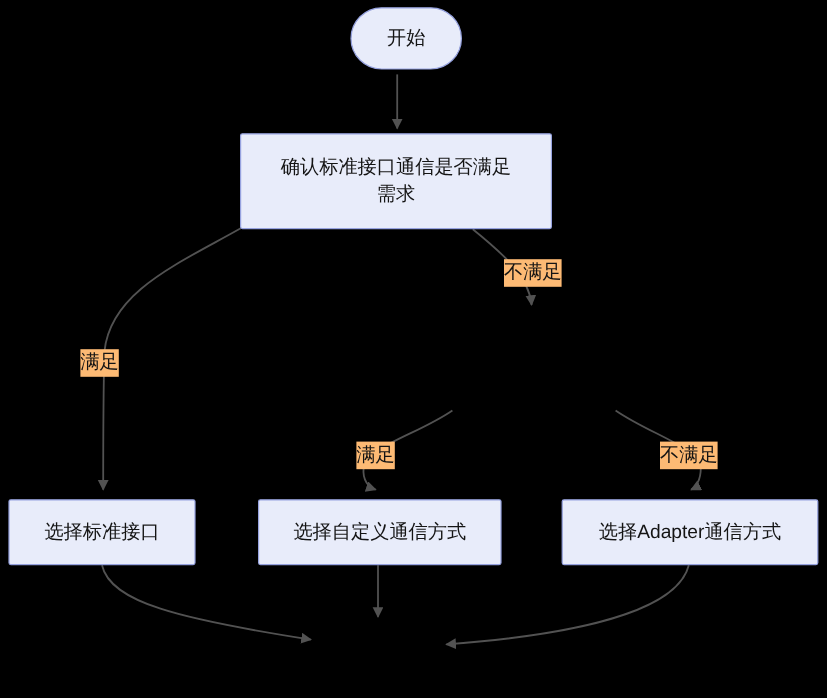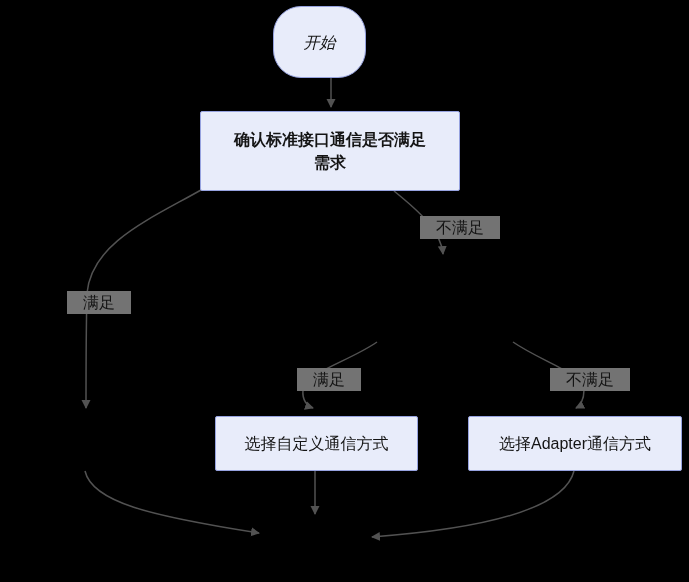--- a/index.html
+++ b/index.html
@@ -45,30 +45,30 @@
     border-radius: 28px;
   }
   .node .node-text {
     white-space: pre-line;
   }
   .node.wrap2 .node-text {
     width: 204px;
   }
   .edge-label {
     position: absolute;
-    background: #737373;
+    background: #fdba74;
     color: #141414;
     font-size: 16px;
     line-height: 21px;
-    padding: 1px 16px;
+    padding: 1px 0;
     white-space: nowrap;
   }
   
-  #node-start          { left: 273px; top:   6px; width:  93px; height: 72px; font-style: italic; }
-  #node-check-standard { left: 200px; top: 111px; width: 260px; height: 80px; font-weight: bold; }
+  #node-start          { left: 292px; top:   6px; width:  93px; height: 52px; }
+  #node-check-standard { left: 200px; top: 111px; width: 260px; height: 80px; }
   #node-check-custom   { left: 314px; top: 262px; width: 263px; height: 80px; }
   #node-select-standard{ left:   7px; top: 416px; width: 156px; height: 55px; }
   #node-select-custom  { left: 215px; top: 416px; width: 203px; height: 55px; }
   #node-select-adapter { left: 468px; top: 416px; width: 214px; height: 55px; }
   #node-end            { left: 270px; top: 518px; width:  94px; height: 55px; }
   
   #edge-label-standard-yes { left:  67px; top: 291px; }
   #edge-label-standard-no  { left: 420px; top: 216px; }
   #edge-label-custom-yes   { left: 297px; top: 368px; }
   #edge-label-custom-no    { left: 550px; top: 368px; }
@@ -102,20 +102,23 @@
   <div class="node stadium" id="node-start">
     <span class="node-text">开始</span>
   </div>
 
   <div class="node wrap2" id="node-check-standard">
     <span class="node-text">确认标准接口通信是否满足
 需求</span>
   </div>
 
 
+  <div class="node" id="node-select-standard">
+    <span class="node-text">选择标准接口</span>
+  </div>
 
   <div class="node" id="node-select-custom">
     <span class="node-text">选择自定义通信方式</span>
   </div>
 
   <div class="node" id="node-select-adapter">
     <span class="node-text">选择Adapter通信方式</span>
   </div>
 
 

